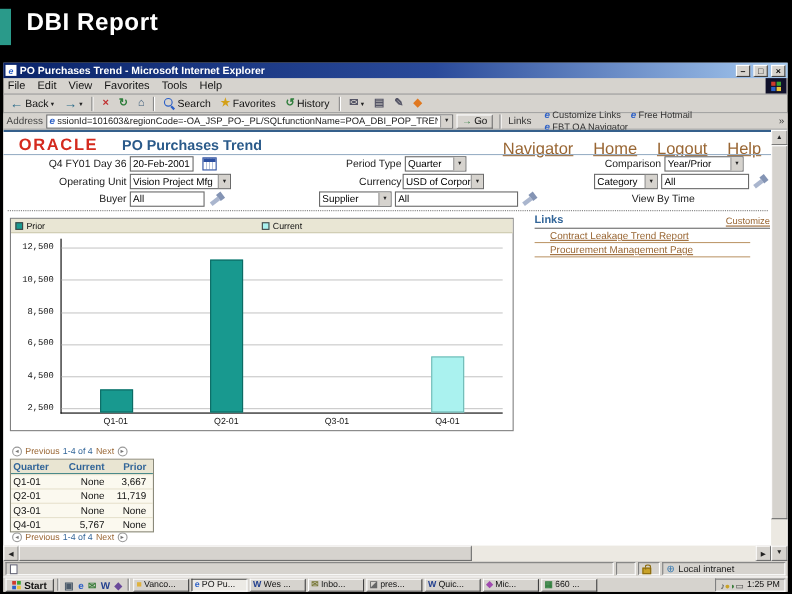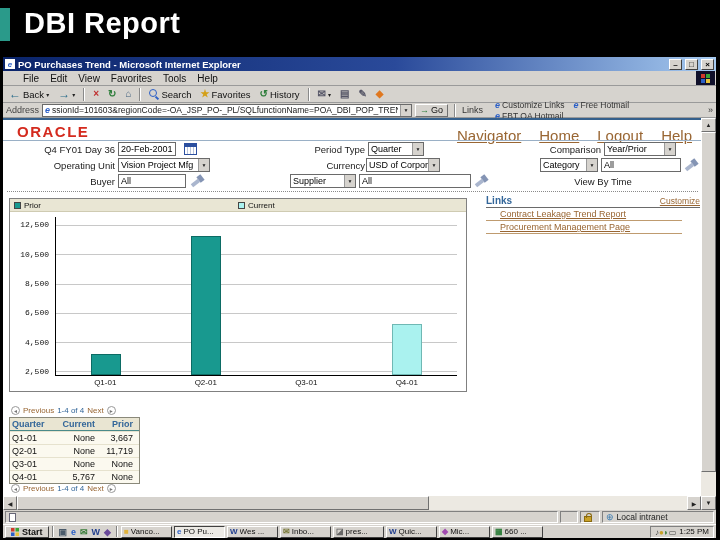--- a/index.html
+++ b/index.html
@@ -1,38 +1,38 @@
 <!DOCTYPE html>
 <html><head>
 <meta charset="utf-8">
 <style>
   * { box-sizing: border-box; margin: 0; padding: 0; }
   html,body { width:720px; height:540px; }
   body { background:#000; position:relative; overflow:hidden;
          font-family:"Liberation Sans", sans-serif; }
 
   
-  .slide-title { position:absolute; left:24px; top:7px; font-size:29px;
+  .slide-title { position:absolute; left:24px; top:7px; font-size:22px;
                  font-weight:bold; color:#fff; letter-spacing:0.5px; }
   .accent { position:absolute; left:0; top:8px; width:10px; height:33px; background:#2a9a8a; }
 
   
   .win { position:absolute; left:3px; top:57px; width:713px; height:481px;
          background:#d6d3ce; font-size:10px; color:#111; }
   .titlebar { height:14px; display:flex; align-items:center; gap:3px; padding:0 2px;
               background:linear-gradient(90deg,#0a246a 0%,#2a4a9a 55%,#a6caf0 100%);
               color:#fff; font-size:9.5px; font-weight:bold; }
   .titleicon { width:10px; height:10px; background:#fff; color:#2b5fc7; font-size:8px;
                font-weight:bold; font-style:italic; display:flex; align-items:center;
                justify-content:center; flex:none; }
   .titletext { flex:1; white-space:nowrap; overflow:hidden; }
   .winbtn { width:13px; height:11px; background:#d6d3ce; color:#000;
             border:1px solid; border-color:#fff #404040 #404040 #fff;
             font-size:8px; line-height:9px; text-align:center; flex:none; }
-  .menubar { height:15px; display:flex; align-items:center; padding-left:20px;
+  .menubar { height:15px; display:flex; align-items:center; padding-left:4px;
              border-bottom:1px solid #9a9a9a; position:relative; }
   .menuitems { display:flex; }
   .menu-item { margin-right:11px; }
   .brandbox { position:absolute; right:1px; top:0; width:19px; height:14px;
               background:#10102a; display:flex; align-items:center; justify-content:center; }
   .toolbar { height:17px; display:flex; align-items:center; font-size:9.5px;
              padding:0 2px; border-bottom:1px solid #9a9a9a; gap:1px; }
   .tbtn { display:flex; align-items:center; gap:2px; padding:0 4px; height:15px; }
   .ticon { font-size:10px; font-weight:bold; line-height:1; }
   .arrow-back,.arrow-fwd { color:#2a6b8a; font-size:12px; }
@@ -263,28 +263,29 @@
     <span class="vsep"></span>
     <span class="addr-links-label">Links</span>
     <span id="linksbar-items"><span class="lb-item">
           <span class="e-icon">e</span>
           <span class="lb-label">Customize Links</span>
         </span><span class="lb-item">
           <span class="e-icon">e</span>
           <span class="lb-label">Free Hotmail</span>
         </span><span class="lb-item">
           <span class="e-icon">e</span>
-          <span class="lb-label">FBT QA Hotmail</span>
+          <span class="lb-label">FBT QA Navigator</span>
         </span></span>
     <span class="chev">»</span>
   </div>
 
   <div class="content">
     <div class="topline"></div>
     <span class="oracle-logo">ORACLE</span>
+    <span class="page-title">PO Purchases Trend</span>
     <span id="nav-links" class="navlinks"><span class="nav-link">Navigator</span><span class="nav-link">Home</span><span class="nav-link">Logout</span><span class="nav-link">Help</span></span>
     <div class="hdr-underline"></div>
 
     <div class="flabel" style="top:26px;left:2px;width:110px">Q4 FY01 Day 36</div>
     <div class="ibox" style="top:24px;left:115px;width:58px">
         <span>20-Feb-2001</span>
       </div>
     <span class="cal" style="top:25px;left:181px"></span>
     <div class="flabel" style="top:26px;left:252px;width:110px">Period Type</div>
     <div class="sel" style="top:24px;left:365px;width:56px">

